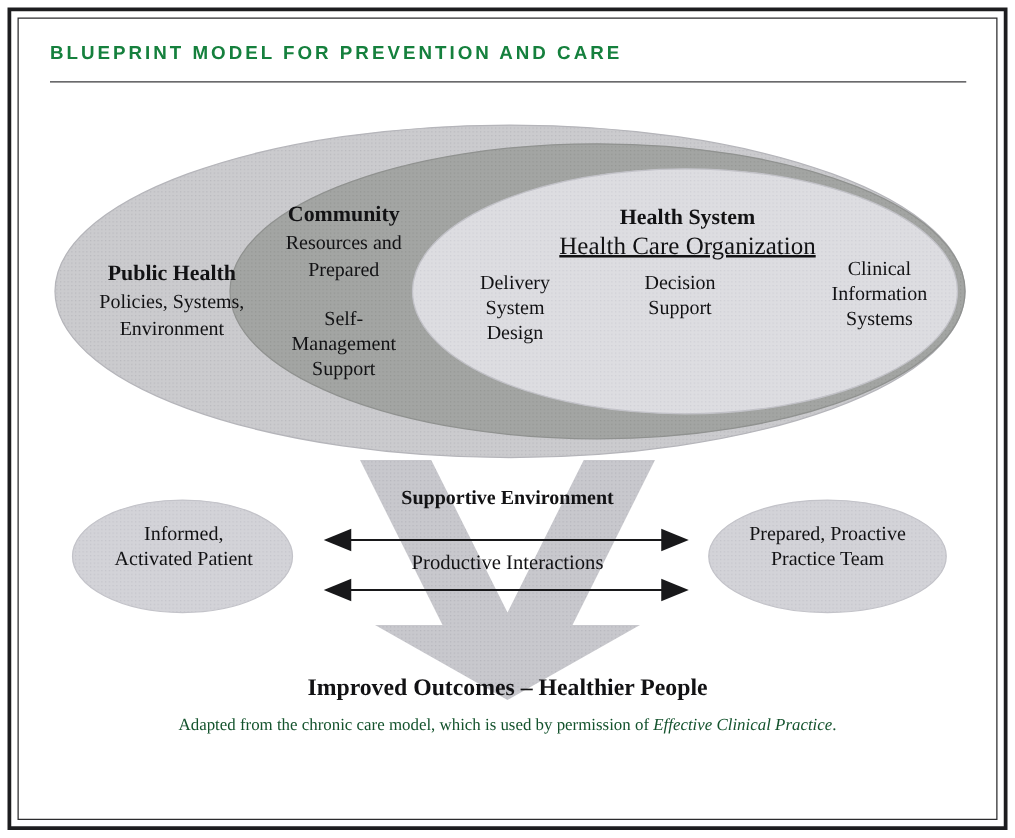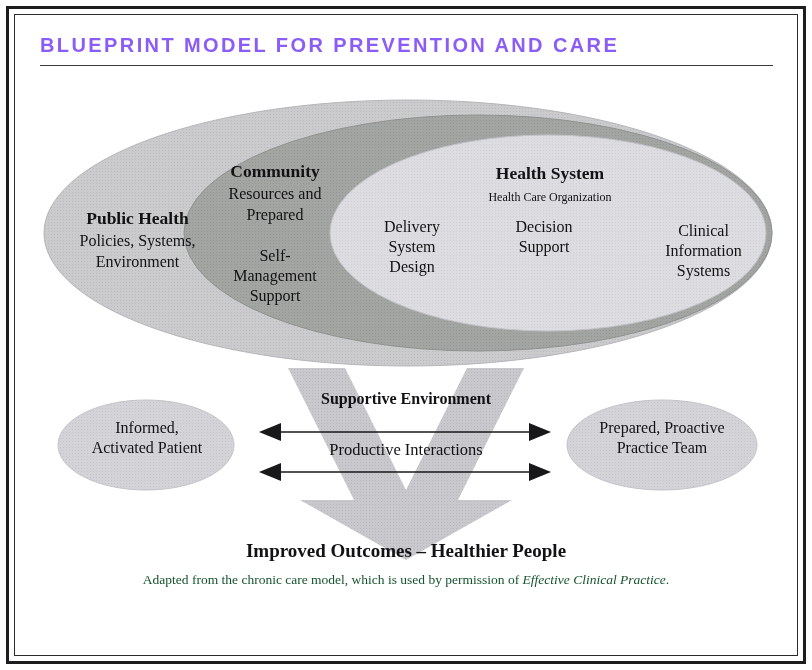--- a/index.html
+++ b/index.html
@@ -29,23 +29,23 @@
     box-sizing:border-box;
     border:1px solid #2b2b2d;
     background:#ffffff;
   }
 
   .title{
     position:absolute;
     left:40px;top:34px;
     font-family:"Liberation Sans",sans-serif;
     font-weight:bold;
-    font-size:20px;
+    font-size:15px;
     letter-spacing:2.4px;
-    color:#8b5cf6;
+    color:#15803d;
     white-space:nowrap;
   }
   .title-rule{
     position:absolute;
     left:40px;top:65px;
     width:733px;height:1px;
     background:#3a3a3c;
   }
 
   .stage{
@@ -66,25 +66,25 @@
   .bold{font-weight:bold;}
 
   .t-public-health{left:40px;top:208px;width:195px;font-size:17.5px;}
   .t-public-health .sub{font-size:16px;font-weight:normal;}
 
   .t-community{left:196px;top:161px;width:158px;font-size:17.5px;}
   .t-community .sub{font-size:16px;font-weight:normal;margin-top:19px;}
   .t-selfmgmt{left:196px;top:246px;width:158px;font-size:16px;}
 
   .t-health-system{left:395px;top:163px;width:310px;font-size:17.5px;}
-  .t-health-system .sub{font-size:12px;font-weight:normal;}
+  .t-health-system .sub{font-size:20px;font-weight:normal;text-decoration:underline;}
 
   .t-delivery{left:352px;top:217px;width:120px;font-size:16px;}
   .t-decision{left:484px;top:217px;width:120px;font-size:16px;}
-  .t-clinical{left:636px;top:221px;width:135px;font-size:16px;}
+  .t-clinical{left:636px;top:206px;width:135px;font-size:16px;}
 
   .t-supportive{left:256px;top:389px;width:300px;font-size:16px;}
   .t-productive{left:256px;top:440px;width:300px;font-size:16.5px;}
 
   .t-informed{left:62px;top:418px;width:170px;font-size:16px;}
   .t-prepared{left:566px;top:418px;width:192px;font-size:16px;}
 
   .t-outcomes{left:106px;top:539px;width:600px;font-size:19px;}
 
   .caption{

